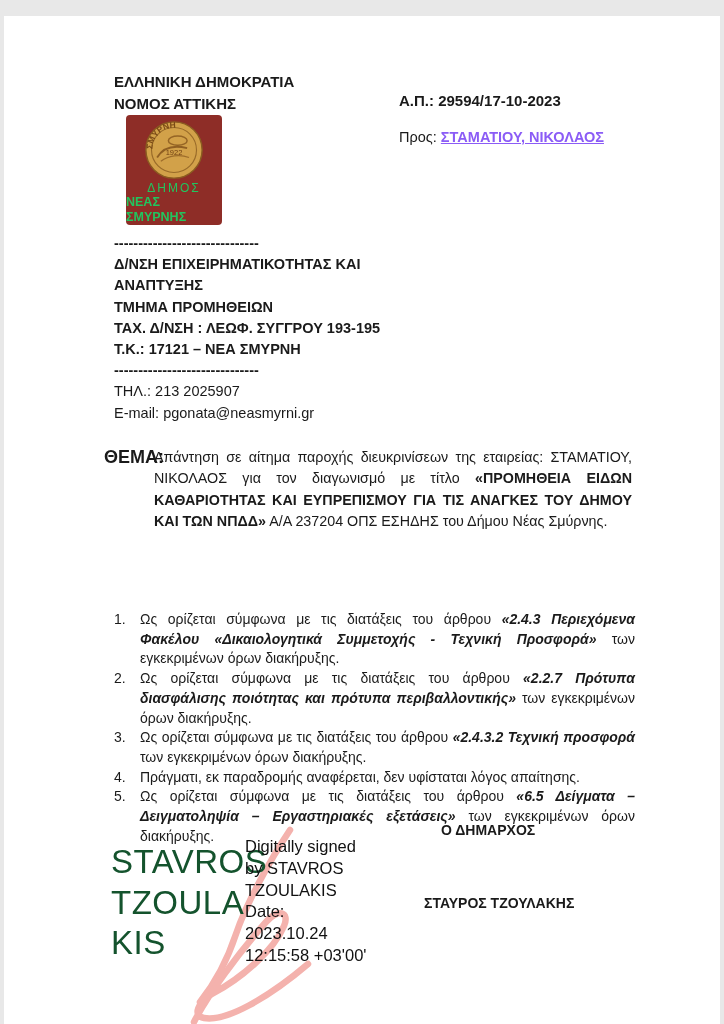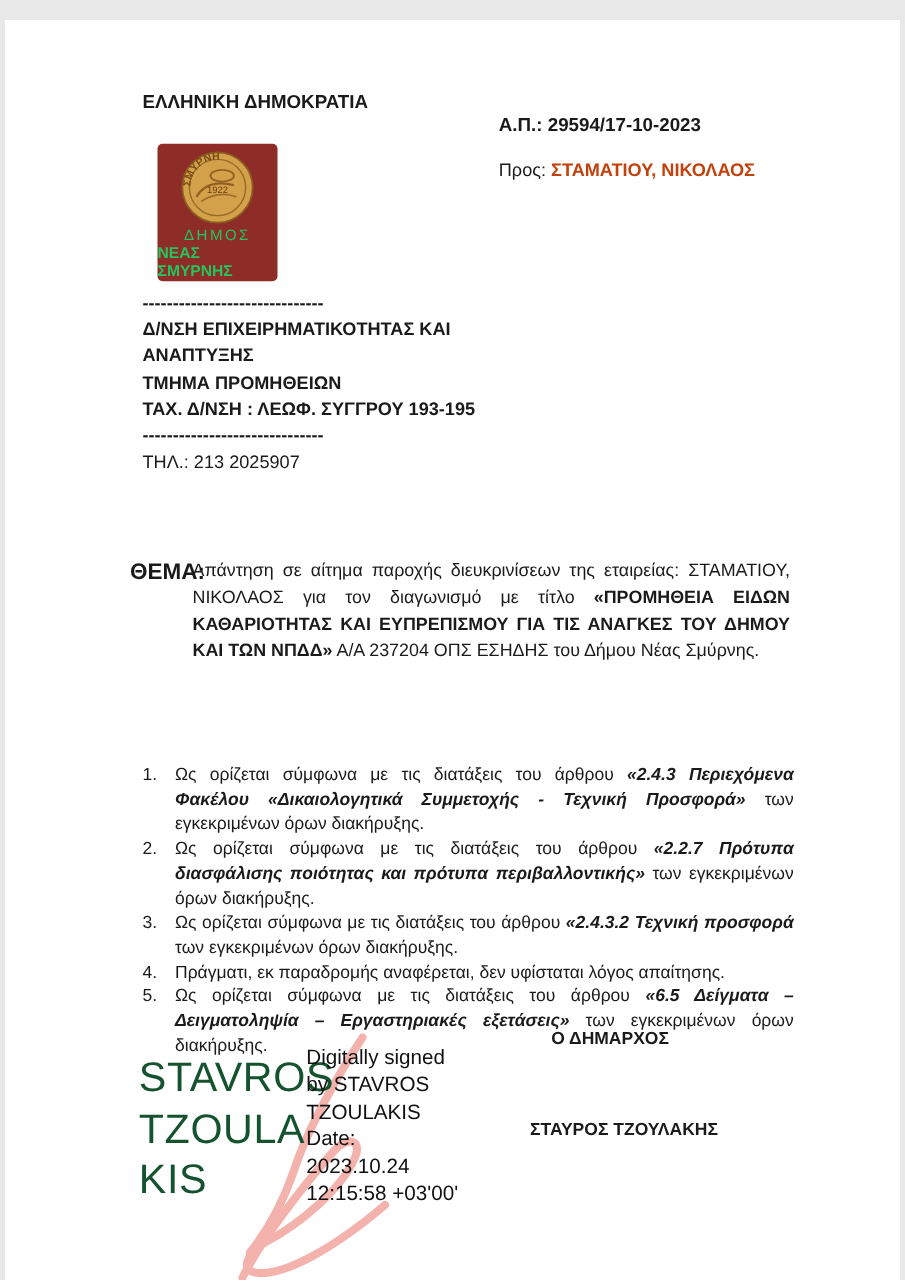--- a/index.html
+++ b/index.html
@@ -15,21 +15,21 @@
   .hdr-left{left:110px;top:55px;font-size:15px;font-weight:bold;line-height:22px;}
   .logo{
     left:122px;top:99px;width:96px;height:110px;background:#8e2d27;border-radius:4px;
     display:flex;flex-direction:column;align-items:center;
   }
   .coin{margin-top:5px;}
   .logo-line1{color:#22c55e;font-size:12px;letter-spacing:2px;line-height:14px;margin-top:1px;}
   .logo-line2{color:#22c55e;font-size:12.5px;font-weight:bold;line-height:15px;}
   .hdr-right-ap{left:395px;top:76px;font-size:15px;font-weight:bold;}
   .hdr-right-to{left:395px;top:113px;font-size:14.5px;}
-  .link{color:#c2410c;font-weight:bold;cursor:pointer;}
+  .link{color:#8b5cf6;font-weight:bold;text-decoration:underline;cursor:pointer;}
 
   
   .dept{left:110px;top:217px;width:340px;font-size:14.5px;line-height:21.2px;}
   .dept .divider{font-weight:bold;letter-spacing:0px;}
   .dept .dl{font-weight:bold;}
 
   
   .subject-label{left:100px;top:431px;font-size:18px;font-weight:bold;}
   .subject-text{left:150px;top:431px;width:478px;font-size:14.3px;line-height:21.3px;text-align:justify;}
   .seg-b{font-weight:bold;}
@@ -51,20 +51,21 @@
   .sig-details{left:241px;top:820px;font-size:16.5px;line-height:21.8px;color:#111;}
   .flourish{left:186px;top:810px;}
 </style>
 </head>
 <body>
 
 <div class="page">
 
   <div class="abs hdr-left">
     <div>ΕΛΛΗΝΙΚΗ ΔΗΜΟΚΡΑΤΙΑ</div>
+    <div>ΝΟΜΟΣ ΑΤΤΙΚΗΣ</div>
   </div>
 
   <div class="abs logo">
     <svg class="coin" width="64" height="64" viewBox="0 0 64 64">
       <circle cx="32" cy="32" r="30" stroke="#8a5c20" stroke-width="1.5" fill="#d2a149"></circle>
       <circle cx="32" cy="32" r="24" fill="none" stroke="#8a5c20" stroke-width="1.2" opacity="0.8"></circle>
       <path d="M14 40 C 20 30, 30 26, 46 30" fill="none" stroke="#7a4a16" stroke-width="2" opacity="0.75"></path>
       <path d="M18 44 C 26 38, 38 36, 48 40" fill="none" stroke="#7a4a16" stroke-width="1.4" opacity="0.6"></path>
       <ellipse cx="36" cy="22" rx="10" ry="5" fill="none" stroke="#7a4a16" stroke-width="1.6" opacity="0.7"></ellipse>
       <defs>
@@ -84,22 +85,24 @@
     <span>Προς:</span>
     <span class="link">ΣΤΑΜΑΤΙΟΥ, ΝΙΚΟΛΑΟΣ</span>
   </div>
 
   <div class="abs dept">
     <div class="divider">------------------------------</div>
     <div class="dl">Δ/ΝΣΗ ΕΠΙΧΕΙΡΗΜΑΤΙΚΟΤΗΤΑΣ ΚΑΙ</div>
     <div class="dl">ΑΝΑΠΤΥΞΗΣ</div>
     <div class="dl">ΤΜΗΜΑ ΠΡΟΜΗΘΕΙΩΝ</div>
     <div class="dl">ΤΑΧ. Δ/ΝΣΗ : ΛΕΩΦ. ΣΥΓΓΡΟΥ 193-195</div>
+    <div class="dl">Τ.Κ.: 17121 – ΝΕΑ ΣΜΥΡΝΗ</div>
     <div class="divider">------------------------------</div>
     <div>ΤΗΛ.: 213 2025907</div>
+    <div>E-mail: pgonata@neasmyrni.gr</div>
   </div>
 
   <div class="abs subject-label">ΘΕΜΑ:</div>
   <div class="abs subject-text"><span>Απάντηση σε αίτημα παροχής διευκρινίσεων της εταιρείας: ΣΤΑΜΑΤΙΟΥ, ΝΙΚΟΛΑΟΣ για τον διαγωνισμό με τίτλο </span><span class="seg-b">«ΠΡΟΜΗΘΕΙΑ ΕΙΔΩΝ ΚΑΘΑΡΙΟΤΗΤΑΣ ΚΑΙ ΕΥΠΡΕΠΙΣΜΟΥ ΓΙΑ ΤΙΣ ΑΝΑΓΚΕΣ ΤΟΥ ΔΗΜΟΥ ΚΑΙ ΤΩΝ ΝΠΔΔ»</span><span> Α/Α 237204 ΟΠΣ ΕΣΗΔΗΣ του Δήμου  Νέας Σμύρνης.</span></div>
 
 
   <div class="abs list">
     <div class="li">
       <span class="num">1.</span>
       <div class="litxt"><span>Ως ορίζεται σύμφωνα με τις διατάξεις του άρθρου </span><span class="seg-b seg-i">«2.4.3 Περιεχόμενα Φακέλου «Δικαιολογητικά Συμμετοχής - Τεχνική Προσφορά»</span><span> των εγκεκριμένων όρων διακήρυξης.</span></div>

